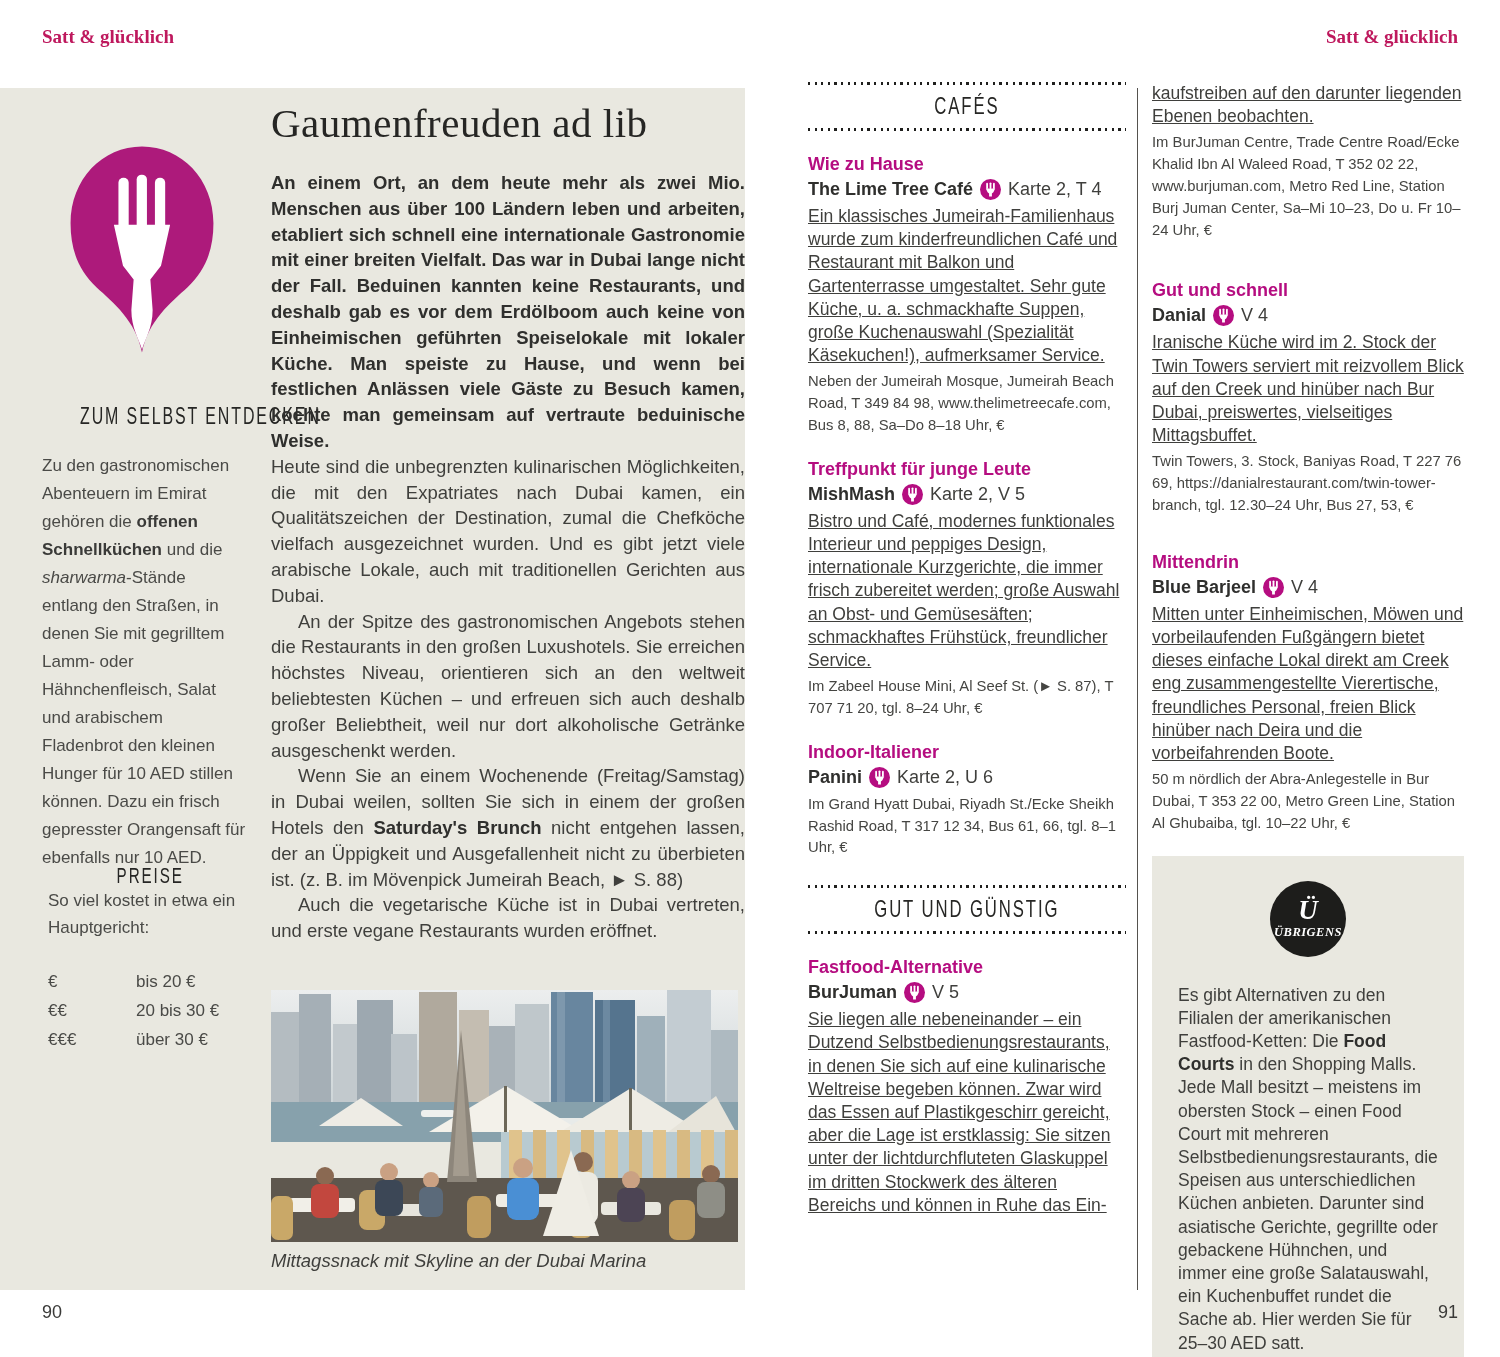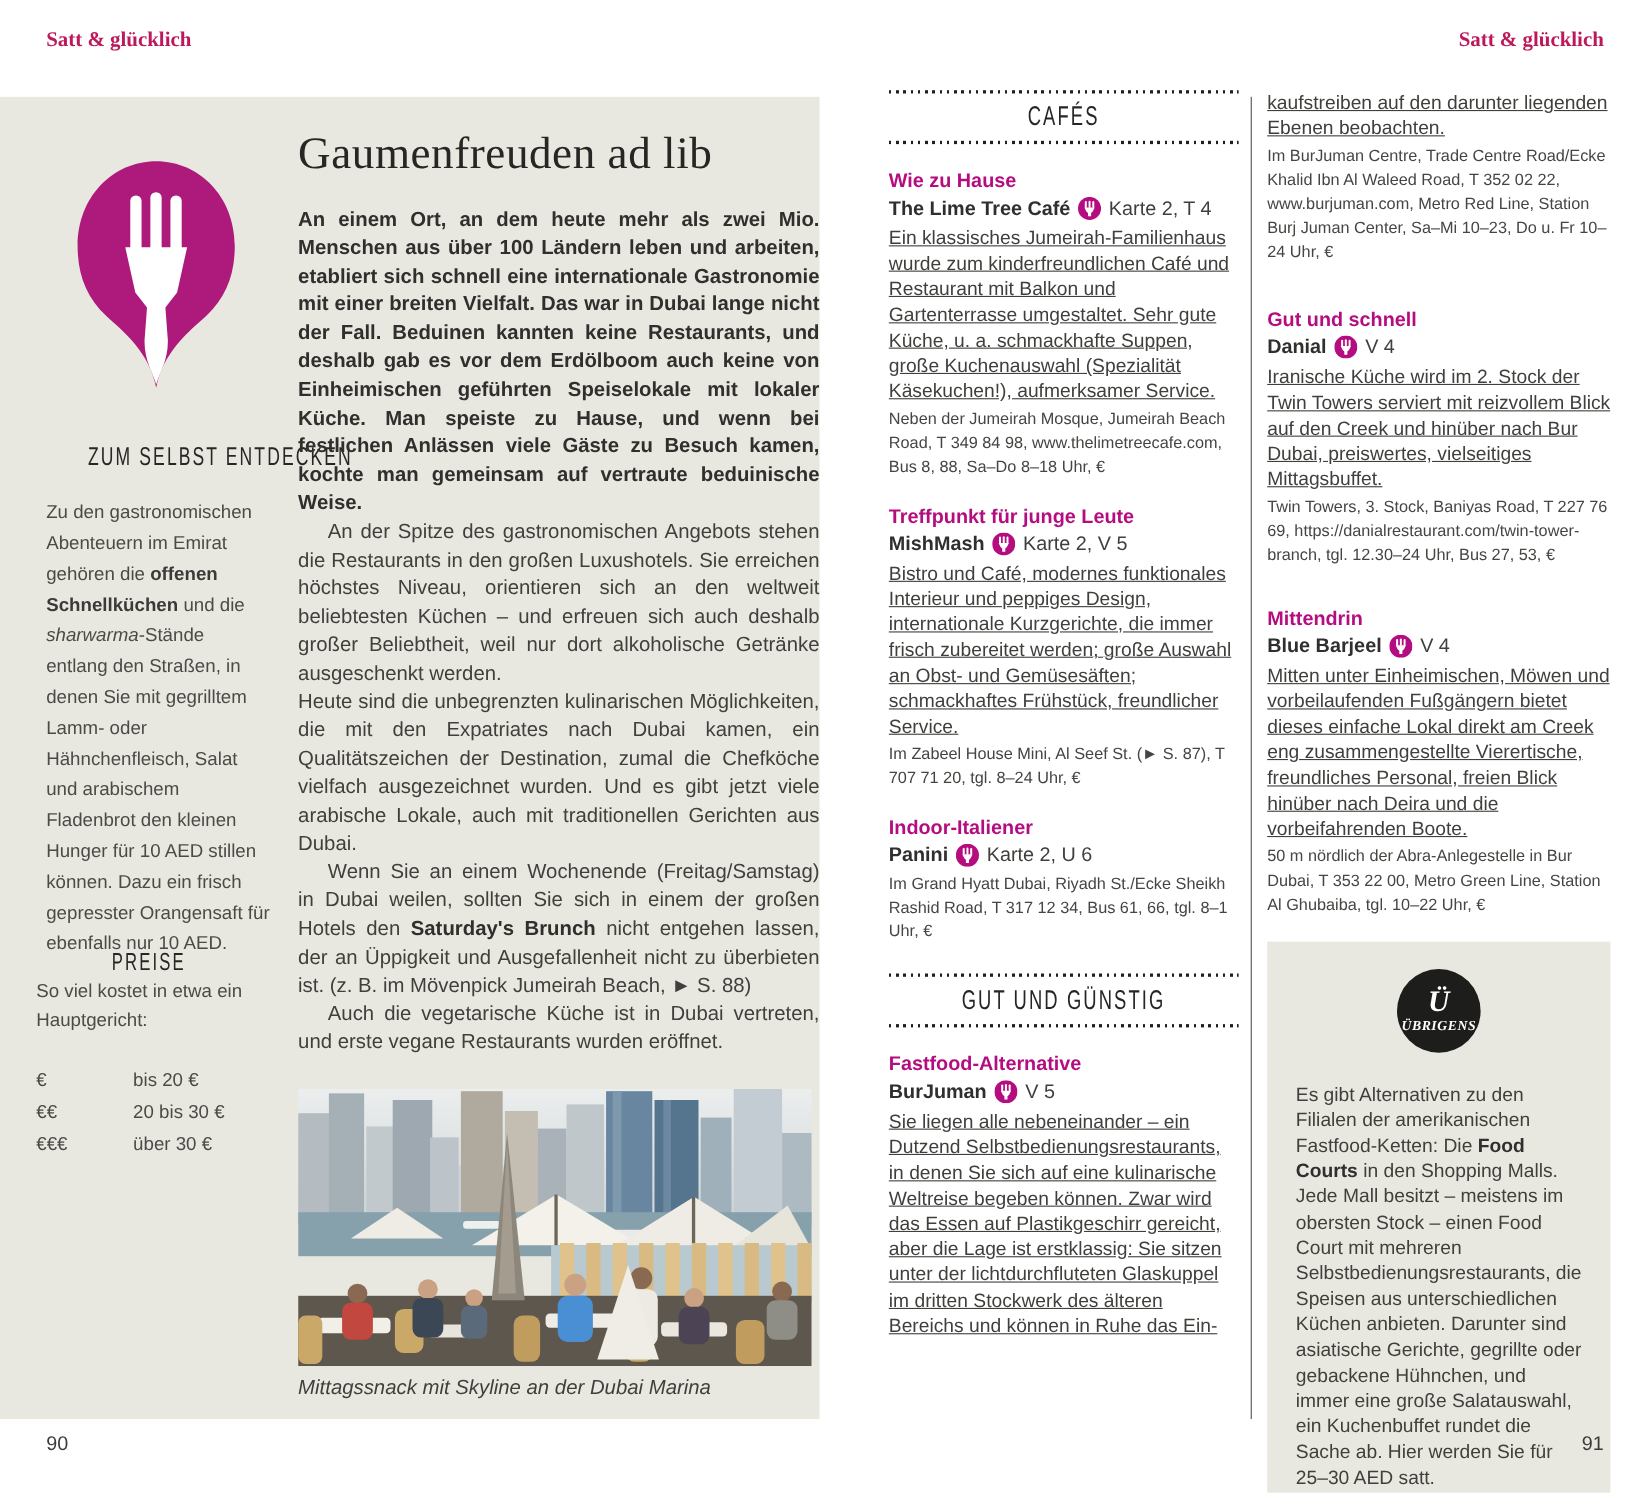--- a/index.html
+++ b/index.html
@@ -27,29 +27,29 @@
   .hand > span{display:inline-block;transform:scale(0.76,1.12);transform-origin:center;letter-spacing:2.5px;white-space:nowrap;}
 
   
   .sidebar{left:42px;top:404px;width:204px;}
   .sidebar-h{font-size:21px;text-align:left;}
   .sidebar-p{margin-top:24px;font-size:17px;line-height:28px;color:#4a4a47;}
   .sidebar-p b{color:#3a3a38;}
   .sidebar-p i{font-style:italic;}
 
   
-  .prices{left:33px;top:864px;width:204px;}
+  .prices{left:48px;top:864px;width:204px;}
   .prices-h{font-size:20px;text-align:center;}
   .prices-intro{font-size:17px;line-height:27px;color:#4a4a47;}
   .prices-table{margin-top:26px;font-size:17px;line-height:29px;color:#4a4a47;}
   .prices-row{display:flex;}
   .prices-sym{width:88px;}
 
   
-  .article{left:271px;top:116px;width:474px;}
+  .article{left:271px;top:100px;width:474px;}
   .article-title{font-family:"Liberation Serif", serif;font-weight:500;font-size:41px;line-height:46px;color:#262624;letter-spacing:0.5px;}
   .lead{margin-top:24px;font-weight:bold;font-size:18.5px;line-height:25.8px;text-align:justify;color:#2f2f2d;}
   .apar{font-size:18.5px;line-height:25.8px;text-align:justify;color:#3f3f3c;}
   .apar.ind{text-indent:27px;}
   .apar b{color:#2f2f2d;}
 
   
   .photo{left:271px;top:990px;width:467px;height:252px;overflow:hidden;}
   .caption{left:271px;top:1250px;width:467px;font-style:italic;font-size:18.5px;color:#3f3f3c;}
 
@@ -122,22 +122,22 @@
     <div class="prices-row">
       <span class="prices-sym">€€€</span>
       <span>über 30 €</span>
     </div>
   </div>
 </div>
 
 <div class="abs article">
   <div class="article-title">Gaumenfreuden ad lib</div>
   <div class="lead">An einem Ort, an dem heute mehr als zwei Mio. Menschen aus über 100 Ländern leben und arbeiten, etabliert sich schnell eine internationale Gastronomie mit einer breiten Vielfalt. Das war in Dubai lange nicht der Fall. Beduinen kannten keine Restaurants, und deshalb gab es vor dem Erdölboom auch keine von Einheimischen geführten Speiselokale mit lokaler Küche. Man speiste zu Hause, und wenn bei festlichen Anlässen viele Gäste zu Besuch kamen, kochte man gemeinsam auf vertraute beduinische Weise.</div>
+  <div class="apar">Heute sind die unbegrenzten kulinarischen Möglichkeiten, die mit den Expatriates nach Dubai kamen, ein Qualitätszeichen der Destination, zumal die Chefköche vielfach ausgezeichnet wurden. Und es gibt jetzt viele arabische Lokale, auch mit traditionellen Gerichten aus Dubai.</div>
   <div class="apar ind">An der Spitze des gastronomischen Angebots stehen die Restaurants in den großen Luxushotels. Sie erreichen höchstes Niveau, orientieren sich an den weltweit beliebtesten Küchen – und erfreuen sich auch deshalb großer Beliebtheit, weil nur dort alkoholische Getränke ausgeschenkt werden.</div>
-  <div class="apar">Heute sind die unbegrenzten kulinarischen Möglichkeiten, die mit den Expatriates nach Dubai kamen, ein Qualitätszeichen der Destination, zumal die Chefköche vielfach ausgezeichnet wurden. Und es gibt jetzt viele arabische Lokale, auch mit traditionellen Gerichten aus Dubai.</div>
   <div class="apar ind"><span>Wenn Sie an einem Wochenende (Freitag/Samstag) in Dubai weilen, sollten Sie sich in einem der großen Hotels den </span><b>Saturday's Brunch</b><span> nicht entgehen lassen, der an Üppigkeit und Ausgefallenheit nicht zu überbieten ist. (z. B. im Mövenpick Jumeirah Beach, ► S. 88)</span></div>
   <div class="apar ind">Auch die vegetarische Küche ist in Dubai vertreten, und erste vegane Restaurants wurden eröffnet.</div>
 </div>
 
 <div class="abs photo">
   <svg width="467" height="252" viewBox="0 0 467 252" preserveAspectRatio="none" xmlns="http://www.w3.org/2000/svg">
     <defs>
       <linearGradient id="sky" x1="0" y1="0" x2="0" y2="1">
         <stop offset="0" stop-color="#eceeee"></stop>
           <stop offset="1" stop-color="#ccd4d7"></stop>

